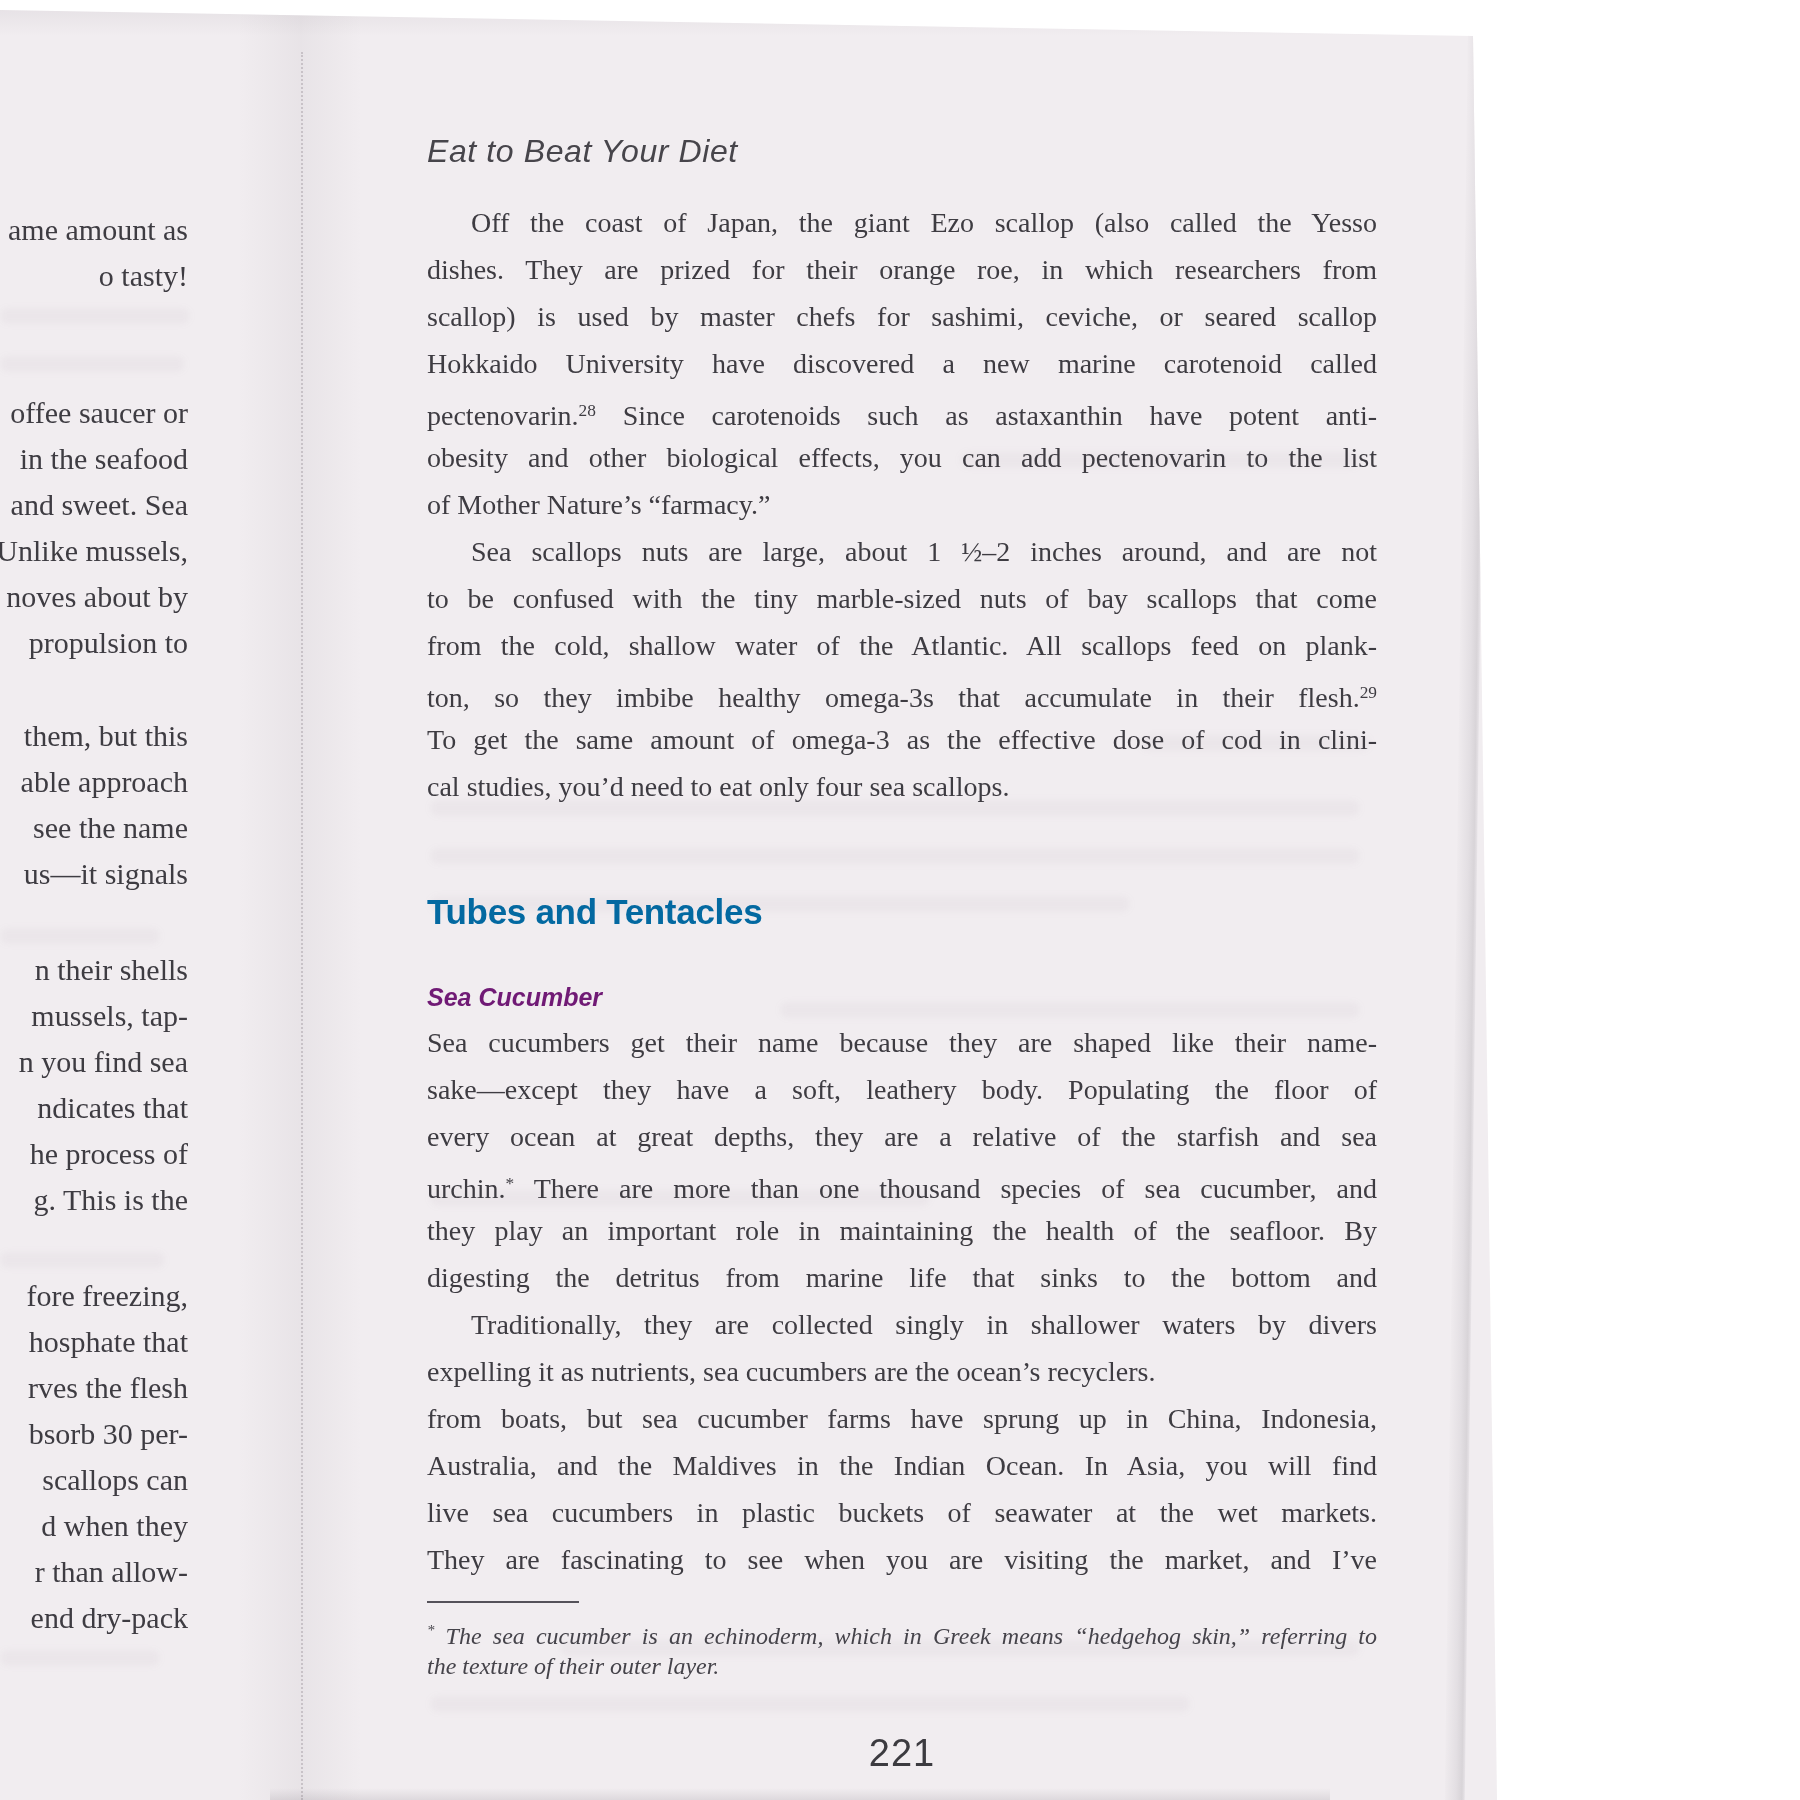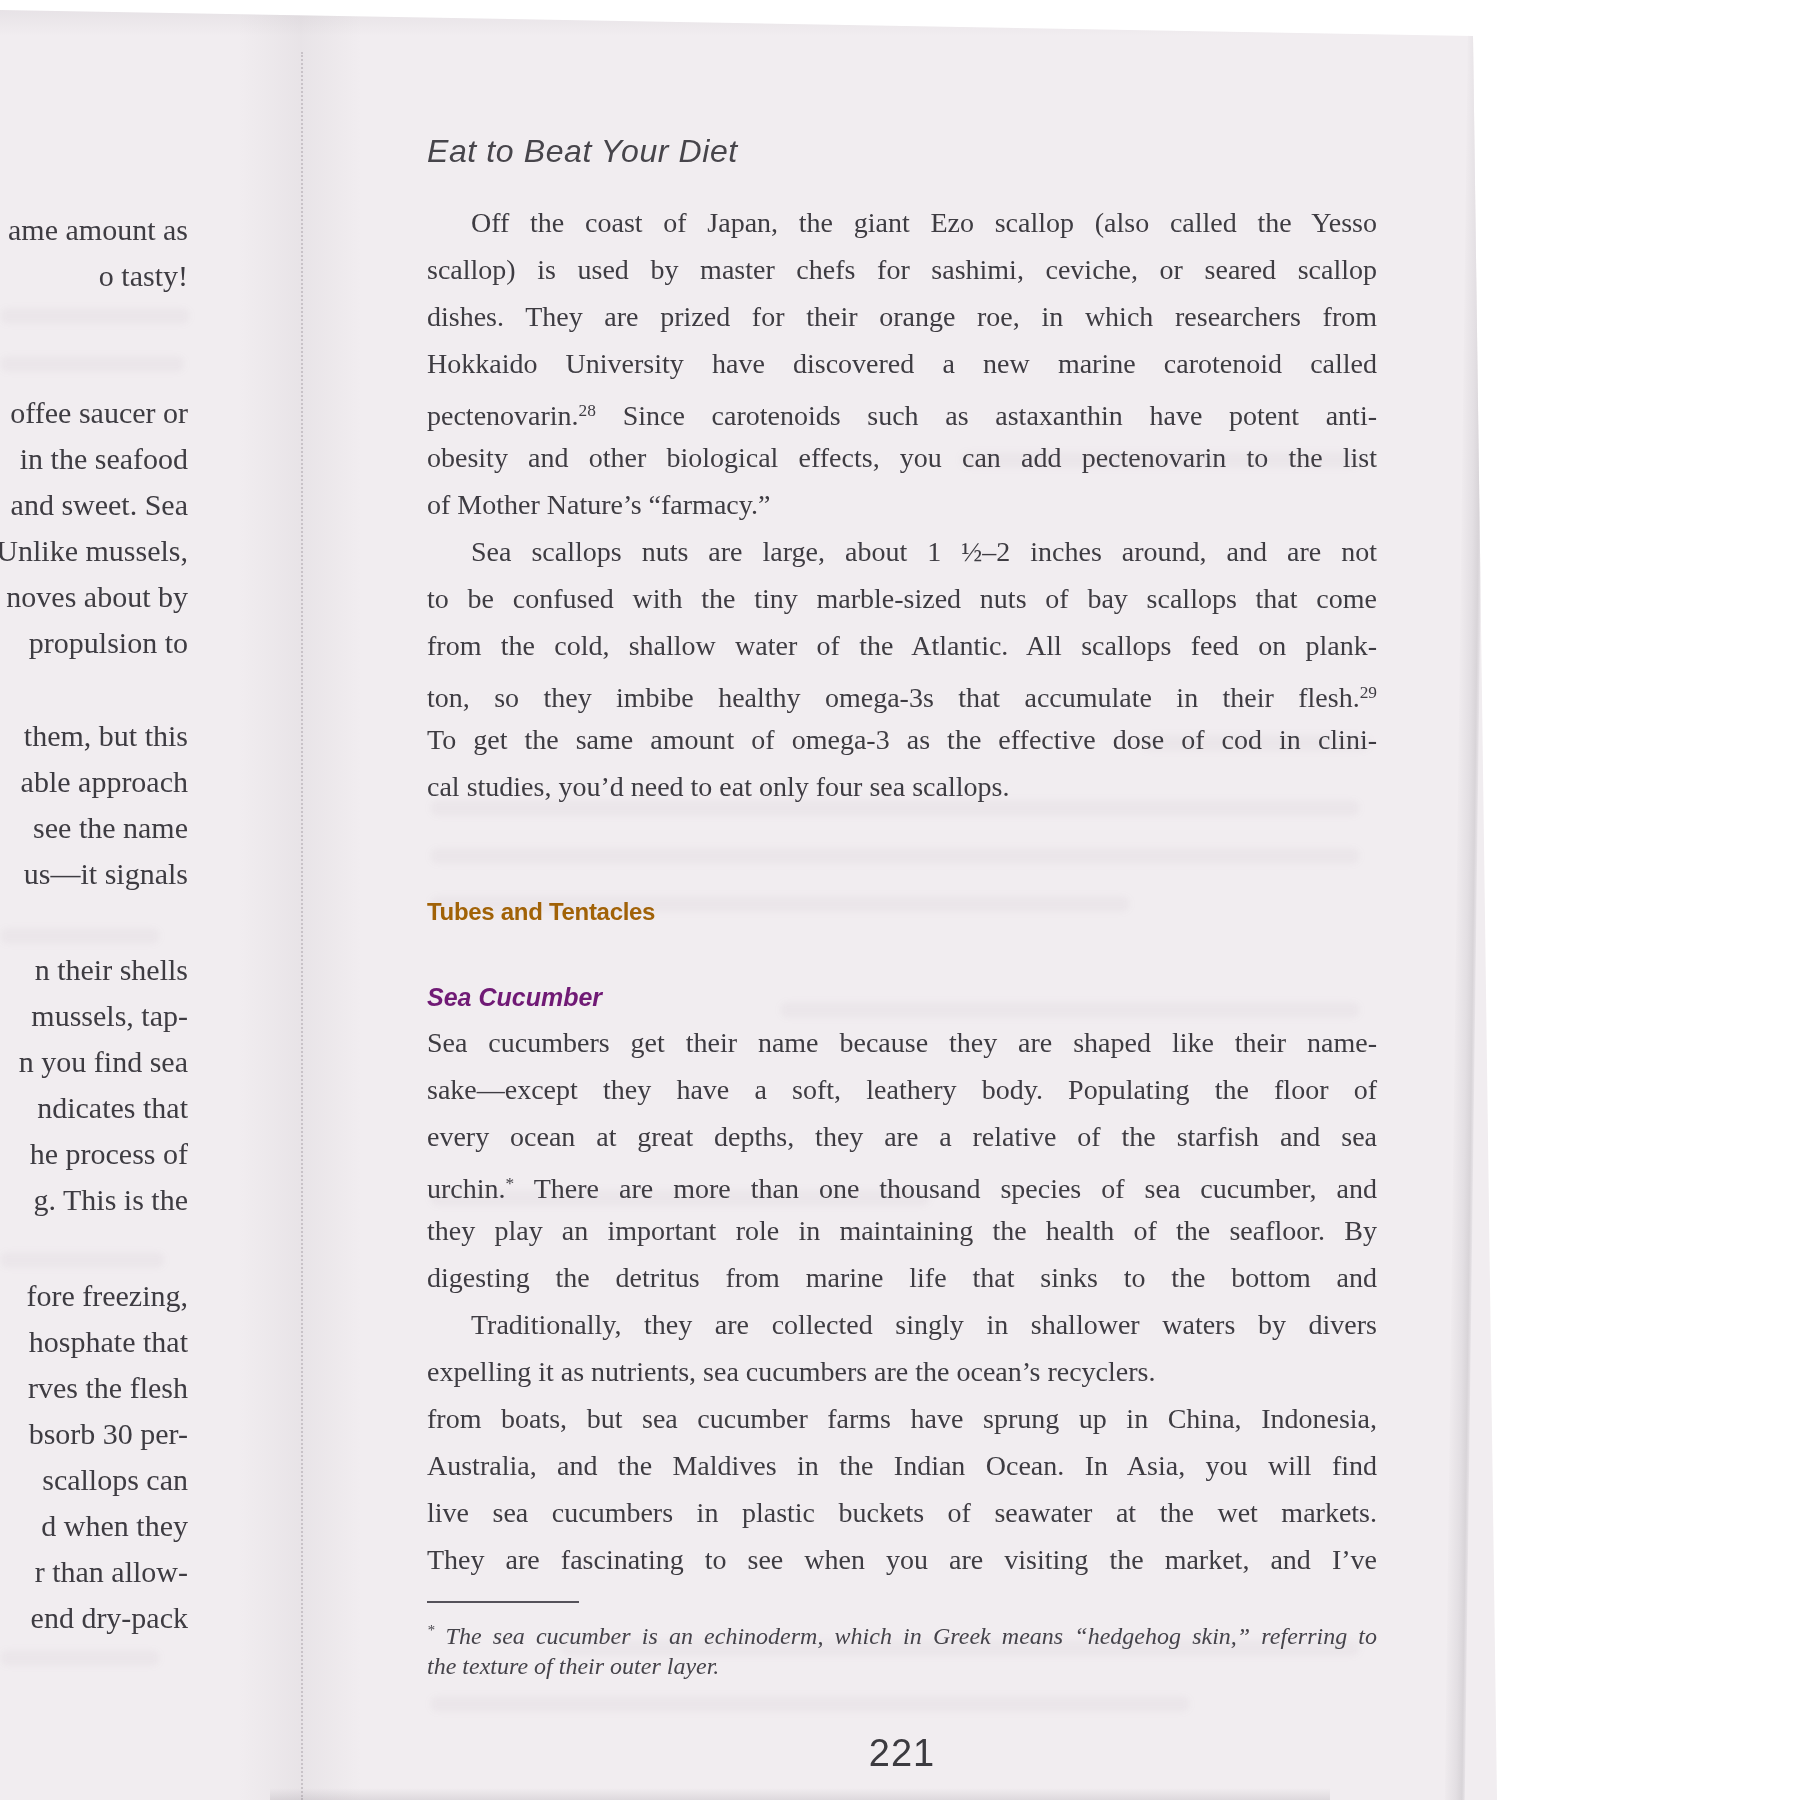--- a/index.html
+++ b/index.html
@@ -26,22 +26,22 @@
   
   .runhead{position:absolute;left:427px;top:133px;width:950px;text-align:left;
          font-family:"Liberation Sans",sans-serif;font-style:italic;font-size:32px;
          letter-spacing:0.6px;color:#47454b;}
   .rp-body{position:absolute;left:427px;top:199px;width:950px;font-size:28px;
          line-height:47px;color:#3e3c42;}
   .ln{text-align:justify;text-align-last:justify;height:47px;}
   .ln.end{text-align-last:left;}
   .ln.ind{text-indent:44px;}
   .sup{font-size:0.62em;vertical-align:9px;}
-  .h2{font-family:"Liberation Sans",sans-serif;font-weight:700;font-size:24px;
-         color:#a16207;margin-top:82px;height:40px;line-height:40px;letter-spacing:-0.3px;}
+  .h2{font-family:"Liberation Sans",sans-serif;font-weight:700;font-size:35px;
+         color:#0369a1;margin-top:82px;height:40px;line-height:40px;letter-spacing:-0.3px;}
   .h3{font-family:"Liberation Sans",sans-serif;font-style:italic;font-weight:600;
          font-size:25px;color:#701a75;margin-top:46px;height:38px;line-height:38px;}
   .body2{margin-top:3px;}
   .fnrule{margin-top:18px;width:152px;height:2px;background:#55525a;}
   .fn{margin-top:9px;font-size:24px;line-height:36px;color:#45434a;}
   .fn .ln{height:36px;font-style:italic;}
   .folio{position:absolute;left:427px;top:1732px;width:950px;text-align:center;
          font-family:"Liberation Sans",sans-serif;font-size:38px;color:#3c3b40;letter-spacing:1px;}
 
   
@@ -115,22 +115,22 @@
         <div class="lp-ln">d when they</div>
         <div class="lp-ln">r than allow-</div>
         <div class="lp-ln">end dry-pack</div>
       </div>
     </div>
 
     <div class="runhead">Eat to Beat Your Diet</div>
 
     <div class="rp-body">
       <div class="ln ind"><span>Off the coast of Japan, the giant Ezo scallop (also called the Yesso</span></div>
+      <div class="ln"><span>dishes. They are prized for their orange roe, in which researchers from</span></div>
       <div class="ln"><span>scallop) is used by master chefs for sashimi, ceviche, or seared scallop</span></div>
-      <div class="ln"><span>dishes. They are prized for their orange roe, in which researchers from</span></div>
       <div class="ln"><span>Hokkaido University have discovered a new marine carotenoid called</span></div>
       <div class="ln"><span>pectenovarin.</span><span class="sup">28</span><span> Since carotenoids such as astaxanthin have potent anti-</span></div>
       <div class="ln"><span>obesity and other biological effects, you can add pectenovarin to the list</span></div>
       <div class="ln end"><span>of Mother Nature’s “farmacy.”</span></div>
       <div class="ln ind"><span>Sea scallops nuts are large, about 1 ½–2 inches around, and are not</span></div>
       <div class="ln"><span>to be confused with the tiny marble-sized nuts of bay scallops that come</span></div>
       <div class="ln"><span>from the cold, shallow water of the Atlantic. All scallops feed on plank-</span></div>
       <div class="ln"><span>ton, so they imbibe healthy omega-3s that accumulate in their flesh.</span><span class="sup">29</span><span></span></div>
       <div class="ln"><span>To get the same amount of omega-3 as the effective dose of cod in clini-</span></div>
       <div class="ln end"><span>cal studies, you’d need to eat only four sea scallops.</span></div>

